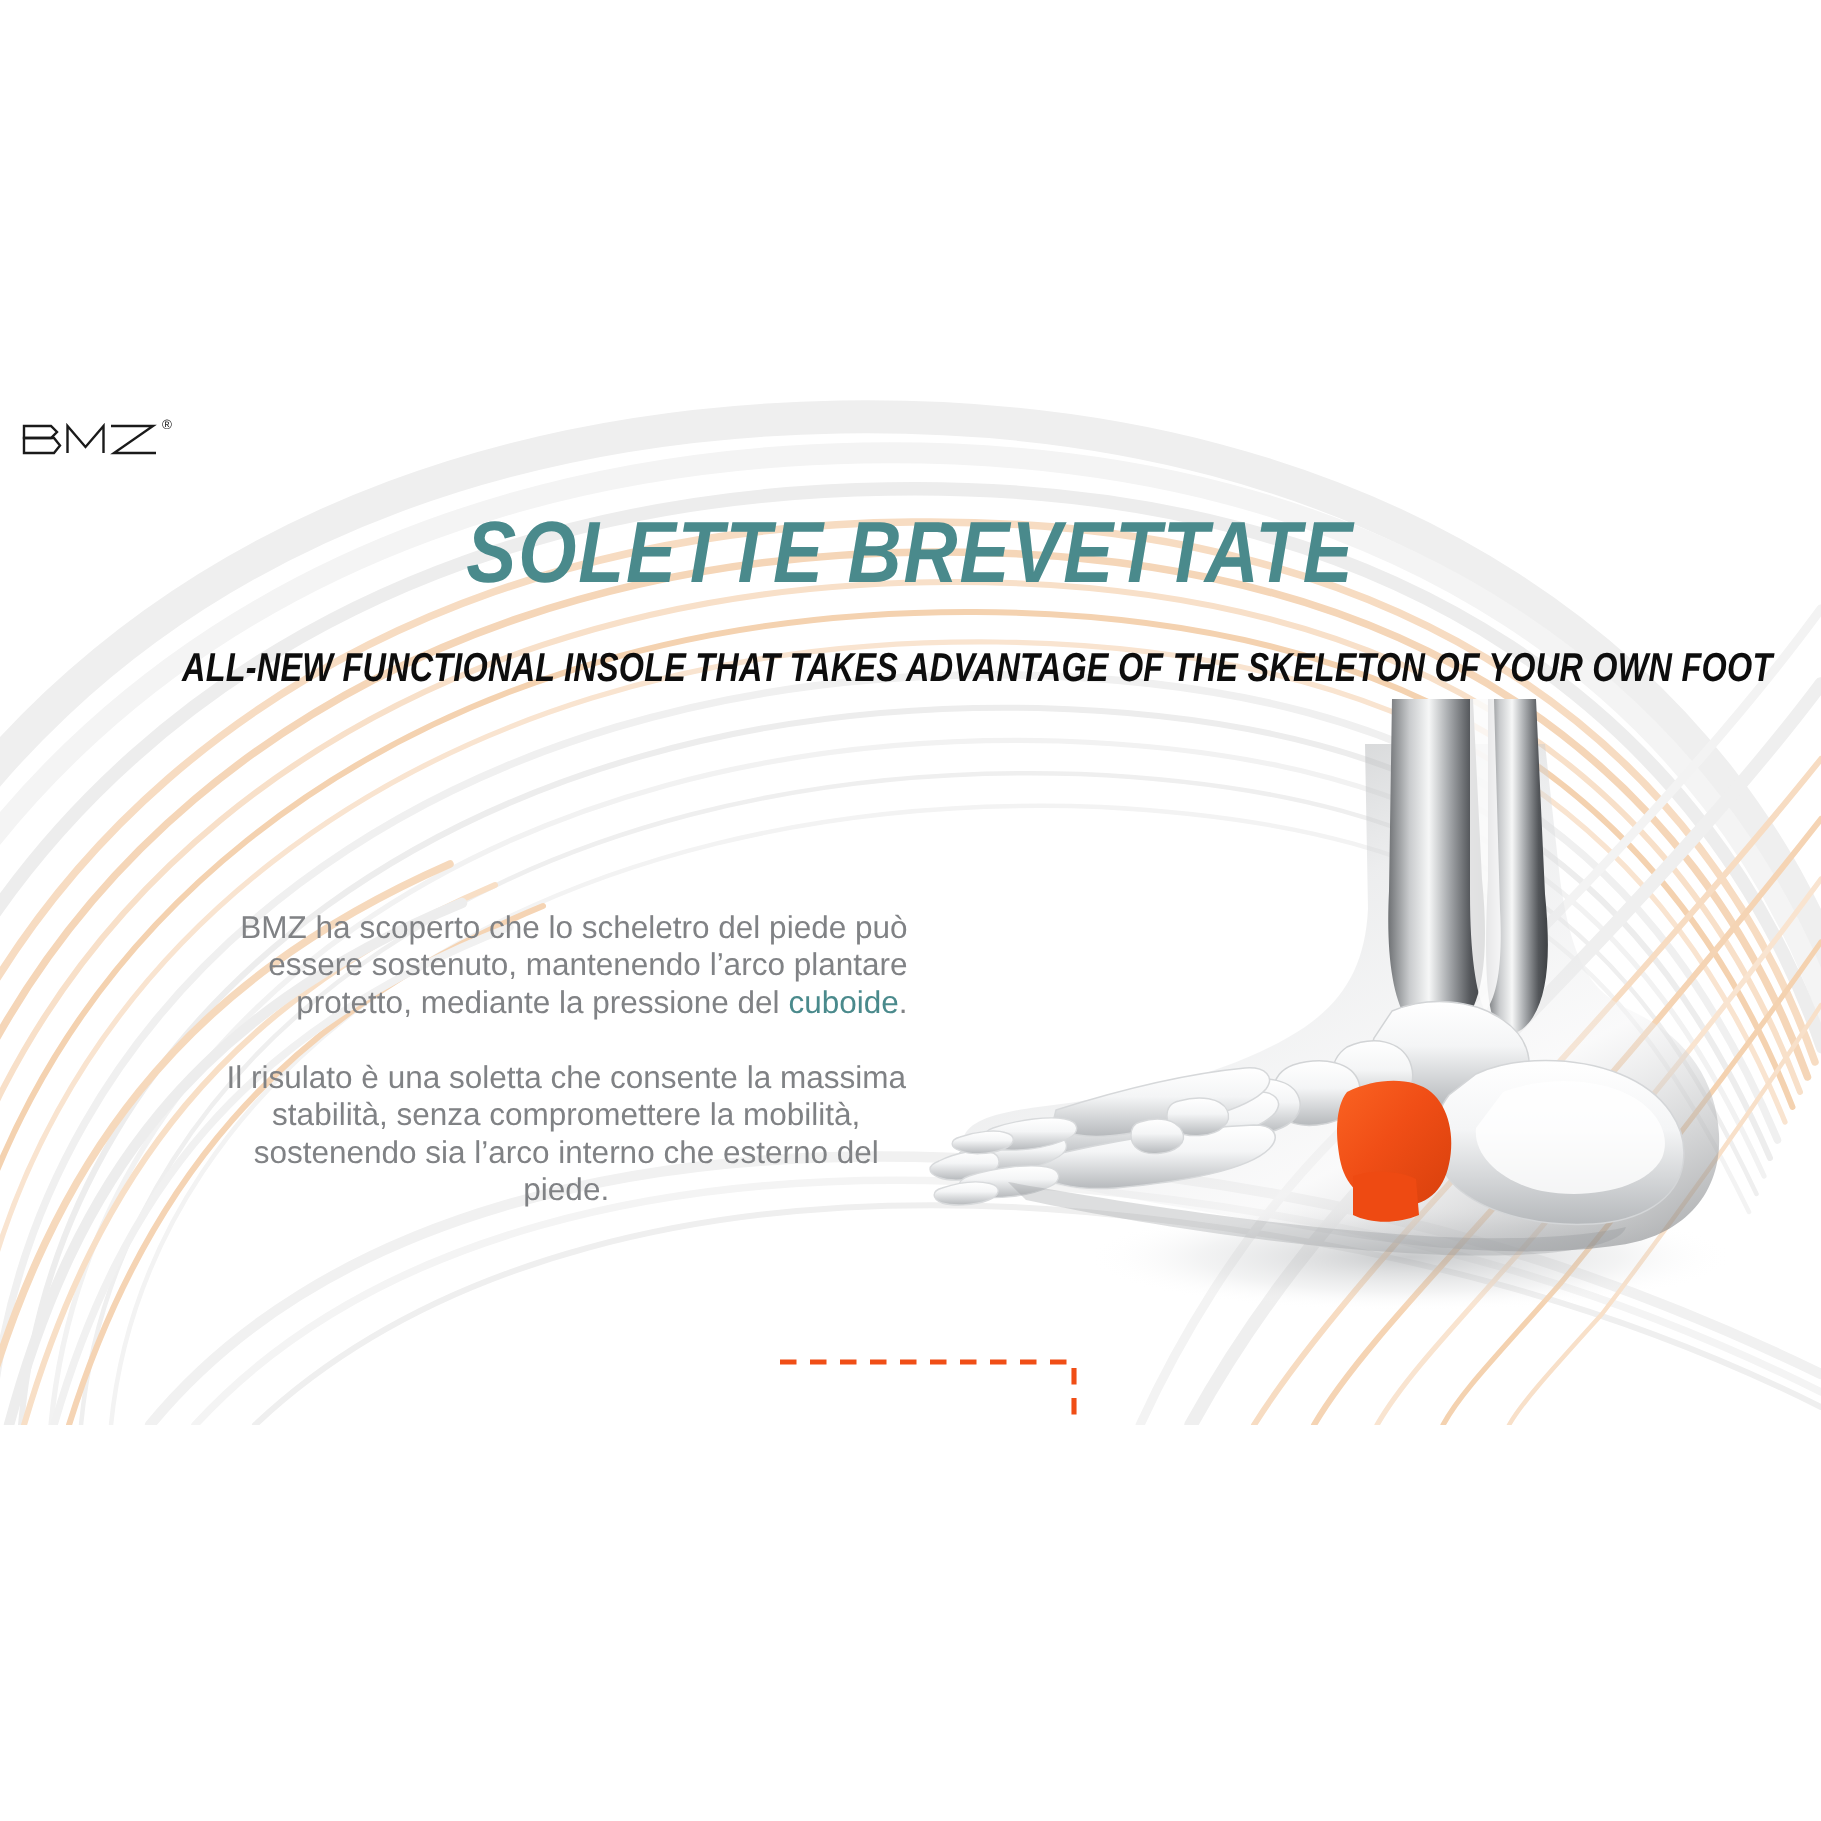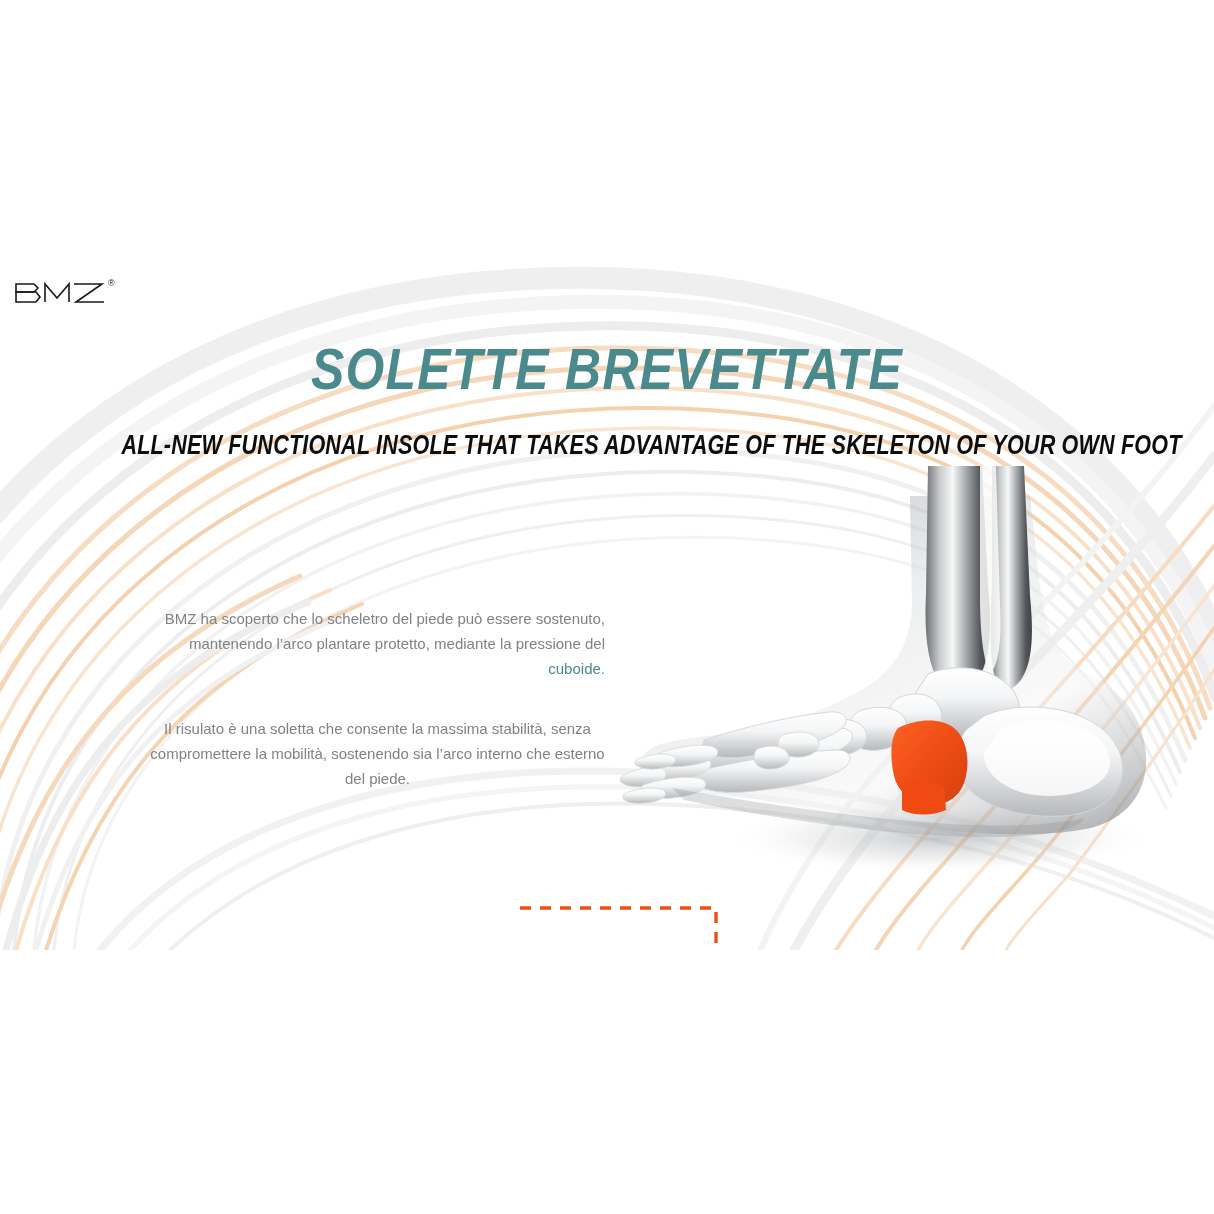--- a/index.html
+++ b/index.html
@@ -73,27 +73,27 @@
   }
 
   
   #copy{
     position:absolute;
     left:150px; top:350px;
     width:455px;
   }
   #copy p{
     font-family:"Liberation Sans", sans-serif;
-    font-size:15px;
+    font-size:21px;
     line-height:25px;
     color:#808285;
     text-align:center;
   }
   #copy p.p1{ text-align:right; }
-  #copy p.p2{ margin-top:35px; }
+  #copy p.p2{ margin-top:25px; }
   .teal{ color:#4A8A8C; }
 
   
   #connector{
     position:absolute;
     left:520px; top:630px;
     width:420px; height:140px;
     pointer-events:none;
   }
 

